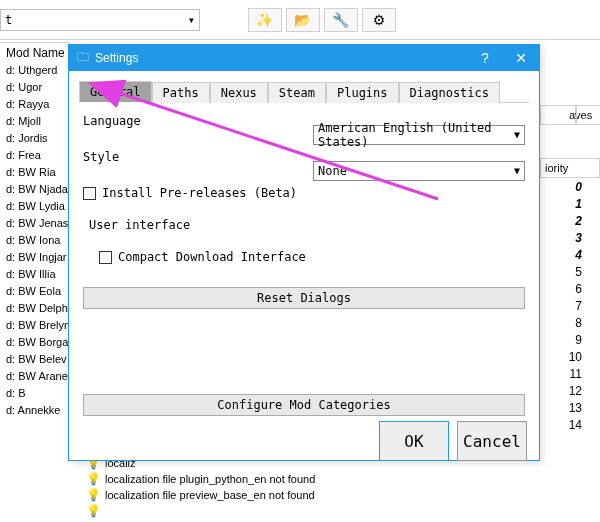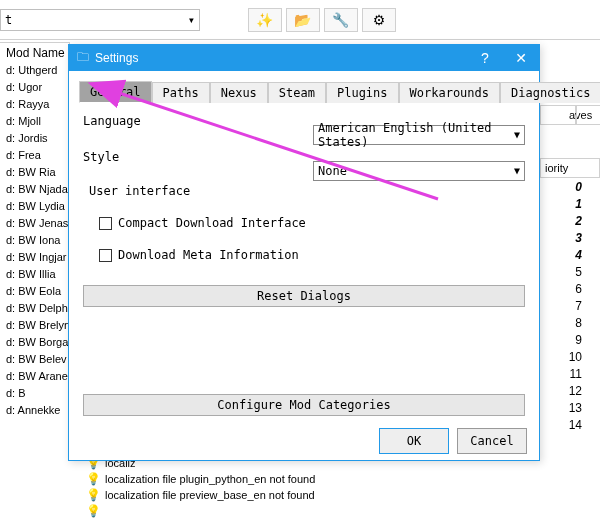--- a/index.html
+++ b/index.html
@@ -123,22 +123,22 @@
     background: #e8e8e8;
     display: flex; align-items: center; justify-content: center;
     font-family: monospace; font-size: 12px;
   }
   .flex-spacer-big { flex: 1; }
   .footer {
     height: 38px; display: flex; justify-content: flex-end; align-items: center;
     gap: 8px; padding: 0 12px;
   }
   .btn {
-    min-width: 70px; height: 26px; border: 1px solid #999;
-    background: #eee; font-family: monospace; font-size: 12px;
+    min-width: 70px; height: 40px; border: 1px solid #999;
+    background: #eee; font-family: monospace; font-size: 16px;
     display: flex; align-items: center; justify-content: center;
   }
   .btn.primary { border: 1px solid #2199e8; }
 
   
   .arrow-svg {
     position: absolute; left: 68px; top: 44px;
     width: 472px; height: 417px; pointer-events: none;
   }
 </style>
@@ -238,47 +238,46 @@
     <span class="tctl">?</span>
     <span class="tctl">✕</span>
   </div>
 
   <div class="tabs">
     <div class="tab active">General</div>
     <div class="tab">Paths</div>
     <div class="tab">Nexus</div>
     <div class="tab">Steam</div>
     <div class="tab">Plugins</div>
-    <div class="tab">Workarounds</div>
     <div class="tab">Diagnostics</div>
   </div>
 
   <div class="body">
     <div class="frow">
       <div class="lab">Language</div>
       <div class="select">
         <span>American English (United States)</span>
         <span class="tri">▼</span>
       </div>
     </div>
     <div class="frow">
       <div class="lab">Style</div>
       <div class="select">
         <span>None</span>
         <span class="tri">▼</span>
       </div>
     </div>
+    <div class="check" style="margin-top:2px;">
+      <div class="box"></div>
+      <span>Install Pre-releases (Beta)</span>
+    </div>
     <div class="group-lbl">User interface</div>
     <div class="check indent">
       <div class="box"></div>
       <span>Compact Download Interface</span>
-    </div>
-    <div class="check indent">
-      <div class="box"></div>
-      <span>Download Meta Information</span>
     </div>
     <div class="wide-btn">Reset Dialogs</div>
     <div class="flex-spacer-big"></div>
     <div class="wide-btn">Configure Mod Categories</div>
   </div>
 
   <div class="footer">
     <div class="btn primary">OK</div>
     <div class="btn">Cancel</div>
   </div>

